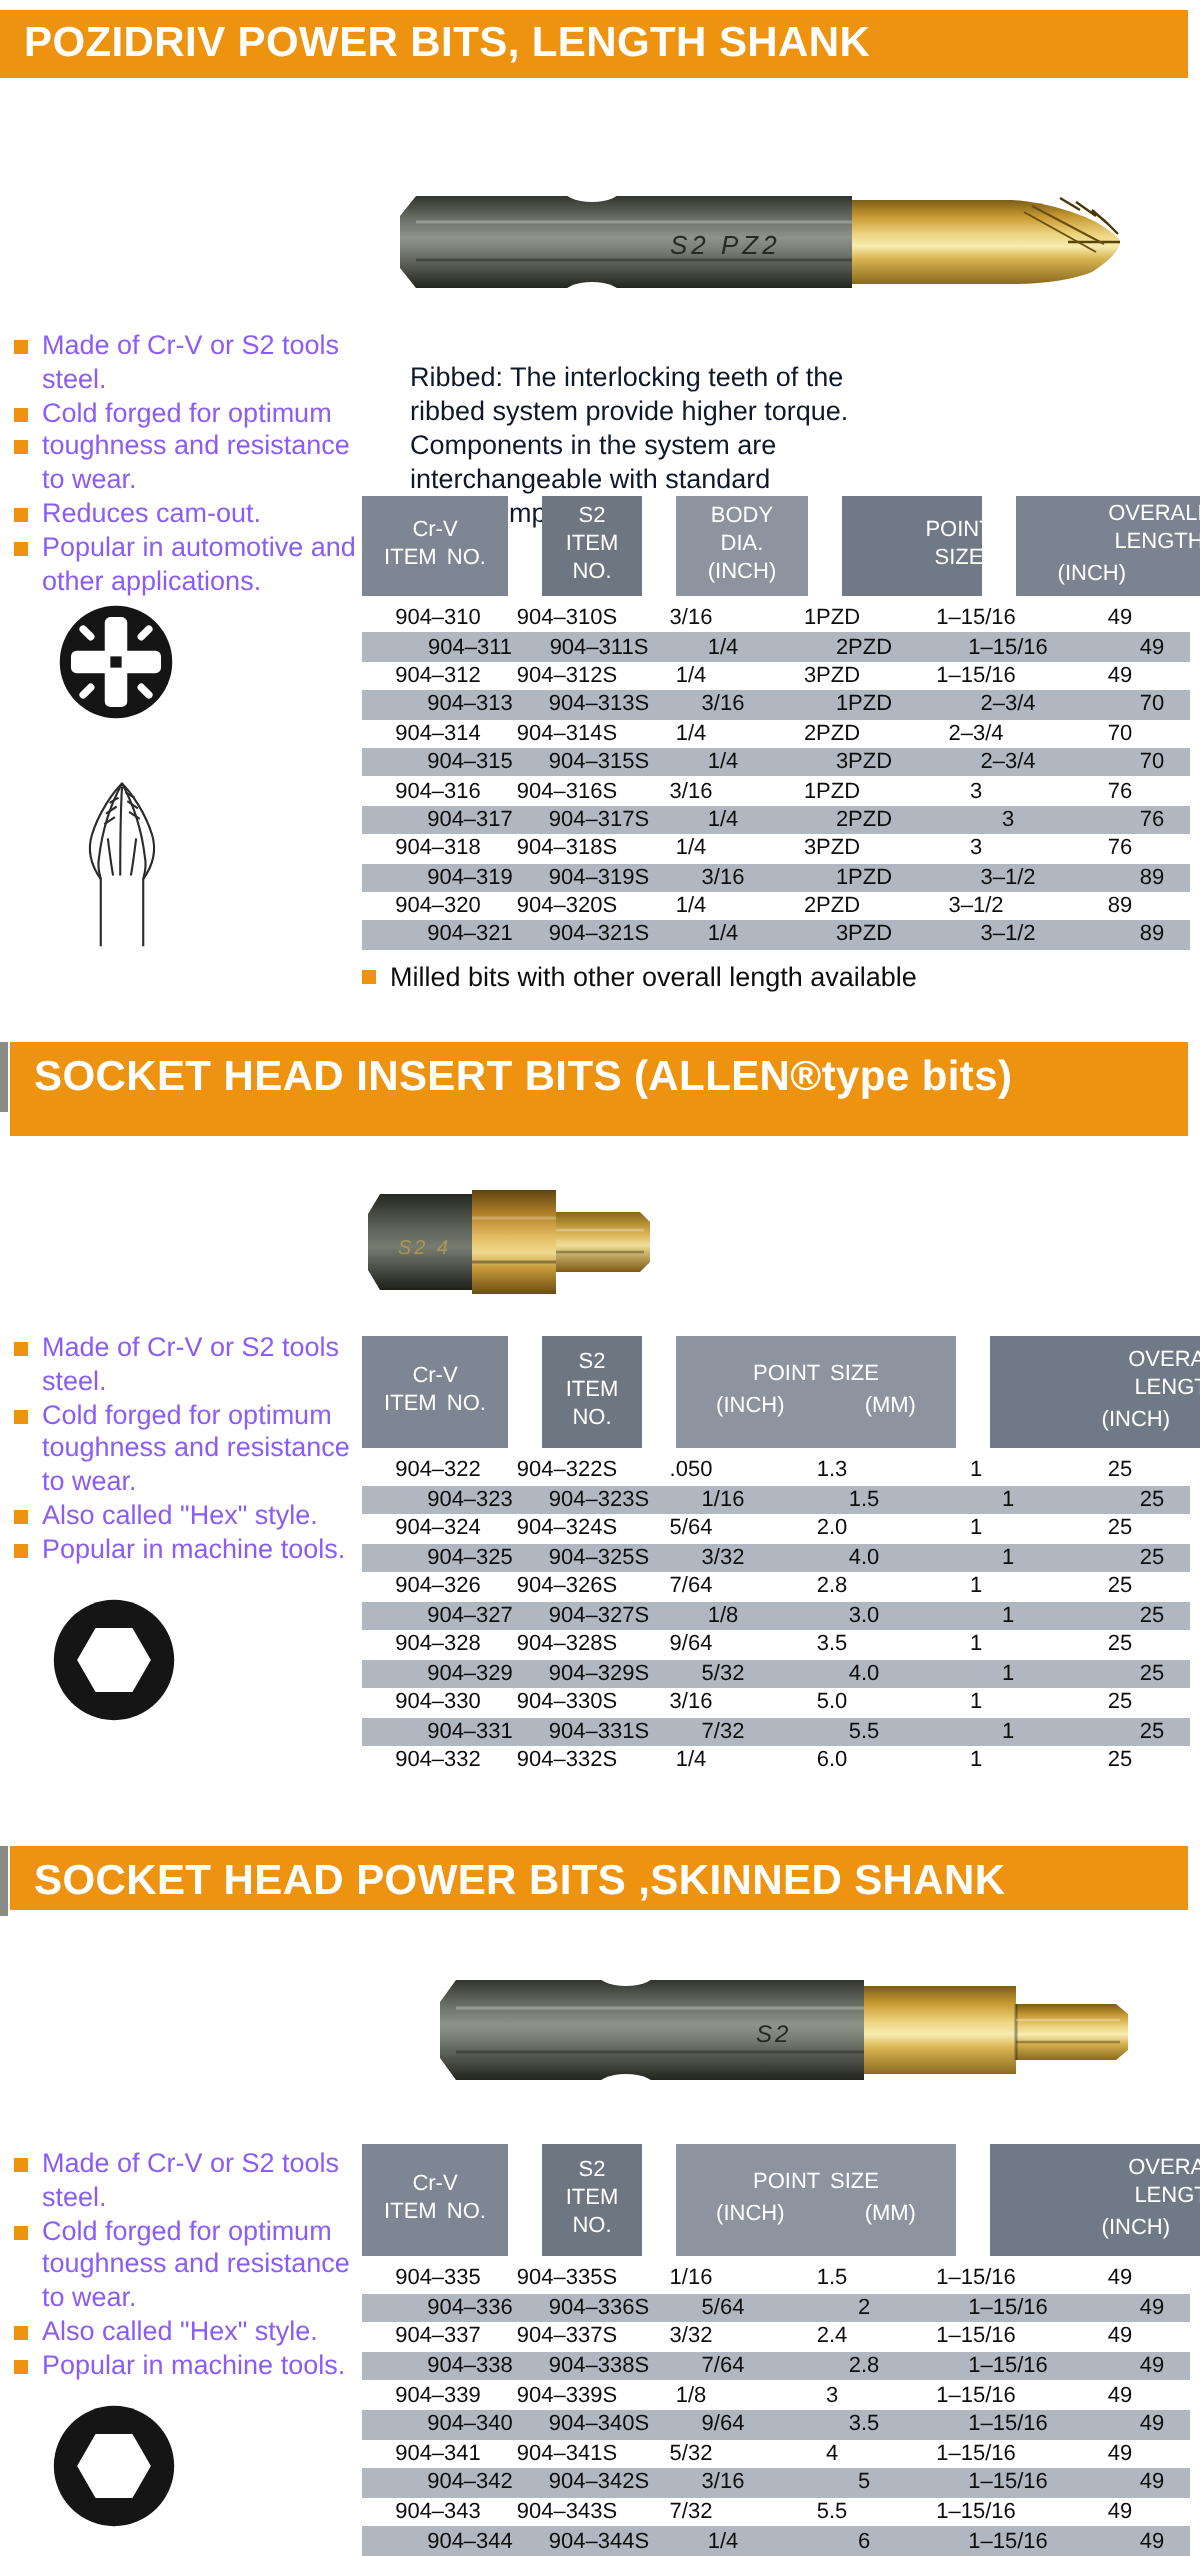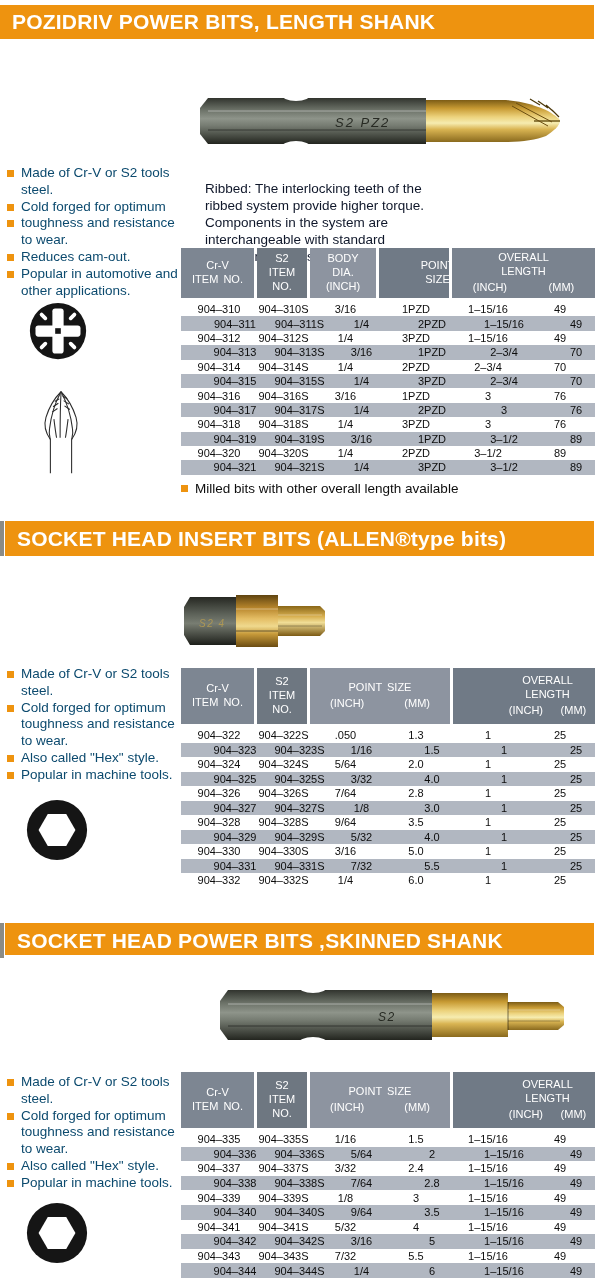--- a/index.html
+++ b/index.html
@@ -10,30 +10,30 @@
   }
   
   .band {
     position:absolute; background:var(--orange); color:#fff;
     font-weight:bold; font-size:21px; line-height:34px; padding-left:12px;
     letter-spacing:0.2px; white-space:nowrap;
   }
   .lstrip { position:absolute; left:0; width:4px; background:var(--strip-gray); }
   
   .bullets { position:absolute; list-style:none; width:182px; }
-  .bullet-item { display:flex; gap:7px; font-size:13.5px; line-height:16.8px; color:#0c4a6e; }
+  .bullet-item { display:flex; gap:7px; font-size:13.5px; line-height:16.8px; color:#8b5cf6; }
   .sq { flex:0 0 auto; width:7px; height:7px; background:var(--orange); margin-top:5px; }
   
   .desc { position:absolute; font-size:13.5px; line-height:17px; white-space:pre-line; color:#0f172a;margin-top:15px; }
   .note { position:absolute; display:flex; gap:7px; font-size:13.5px; color:#0d0d0d; align-items:flex-start; }
   .note .sq { margin-top:4px; }
   .caption { position:absolute; font-size:15px; text-align:center; color:#0d0d0d;margin-top:48px; }
   
   .table { position:absolute; width:414px; }
-  .thead { display:grid; column-gap:3px; }
+  .thead { display:grid; column-gap:17px; }
   .t1h { grid-template-columns:73px 50px 66px 70px 143px; height:50px; }
   .t2h { grid-template-columns:73px 50px 140px 142px; height:56px; }
   .hbox {
     color:#fff; font-size:11px; line-height:1.25; display:flex; flex-direction:column;
     align-items:center; justify-content:center; text-align:center; white-space:pre-line;
     word-spacing:2px;
   }
   .hc1 { background:var(--head1); } .hc2 { background:var(--head2); }
   .hc3 { background:var(--head3); } .hc4 { background:var(--head4);padding-left:47px; }
   .hc5 { background:var(--head5); }
@@ -274,21 +274,21 @@
         </div>
       </div>
   </div>
 
   <div class="note" style="left:181px; top:481px;">
     <span class="sq"></span>
     <span>Milled bits with other overall length available</span>
   </div>
 
   <div class="lstrip" style="top:521px; height:35px;"></div>
-  <div class="band" style="top:521px; left:5px; width:589px; height:35px; line-height:35px;">SOCKET HEAD INSERT BITS  (ALLEN®type bits)</div>
+  <div class="band" style="top:521px; left:5px; width:589px; height:47px; line-height:35px;">SOCKET HEAD INSERT BITS  (ALLEN®type bits)</div>
 
   <svg class="art" style="left:182px; top:591px;" width="145" height="60" viewBox="0 0 145 60">
     <defs>
       <linearGradient id="m2" x1="0" y1="0" x2="0" y2="1">
         <stop offset="0" stop-color="#262822"></stop>
           <stop offset="0.35" stop-color="#5c6158"></stop>
         <stop offset="0.55" stop-color="#787d72"></stop>
           <stop offset="1" stop-color="#1d1f1a"></stop>
       </linearGradient>
       <linearGradient id="b2" x1="0" y1="0" x2="0" y2="1">

